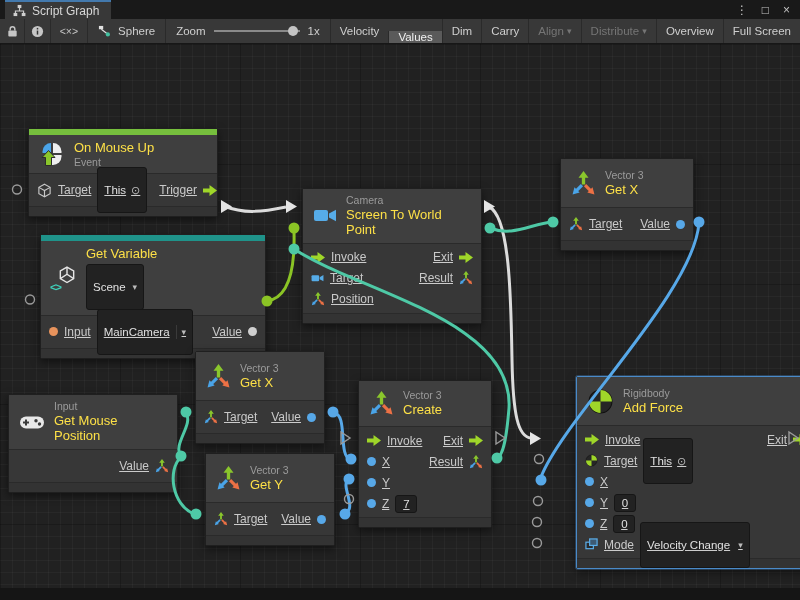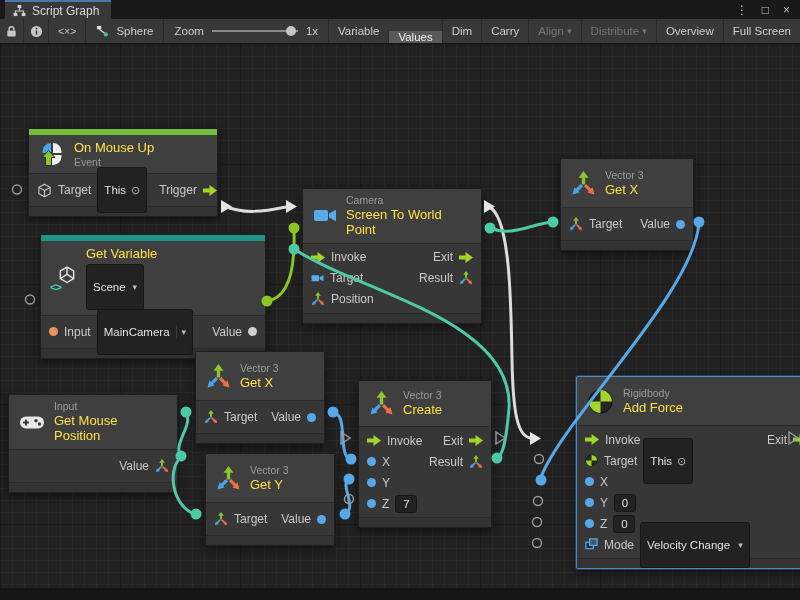--- a/index.html
+++ b/index.html
@@ -39,21 +39,21 @@
   .node{position:absolute;background:#383838;border:1px solid #1f1f1f;border-radius:2px;
         box-shadow:0 3px 8px rgba(0,0,0,.5);z-index:2;}
   .node.selected{border:1px solid #4a8ac8;box-shadow:0 0 0 1px rgba(74,138,200,.35),0 3px 8px rgba(0,0,0,.5);}
   .topbar{height:6px;}
   .topbar.green{background:#76bf3d;}
   .topbar.teal{background:#1f938a;}
   .hdr{display:flex;align-items:center;gap:9px;padding:5px 10px;background:#3f3f3f;border-bottom:1px solid #2a2a2a;}
   .htext{display:flex;flex-direction:column;justify-content:center;line-height:1.2;}
   .cat{font-size:10.5px;color:#9b9b9b;}
   .title{font-size:13px;color:#fde047;}
-  .rows{padding:3px 0;background:#373737;}
+  .rows{padding:3px 0;background:#373737;text-decoration:underline;}
   .row{display:flex;align-items:center;gap:6px;height:21px;padding:0 8px;font-size:12px;color:#c9c9c9;}
   .row.tall{height:26px;}
   .spacer{flex:1;}
   .footer{height:9px;background:#333;border-top:1px solid #2a2a2a;}
   .pill{display:inline-flex;align-items:center;gap:5px;background:#222;border:1px solid #161616;
         border-radius:3px;padding:15px 6px;font-size:11.5px;color:#e0e0e0;line-height:14px;}
   .pill .dd{border-left:1px solid #3a3a3a;padding-left:5px;margin-left:1px;font-size:9px;color:#bbb;}
   .pill.val{min-width:10px;justify-content:center;padding:1px 5px;}
   .dot{width:9px;height:9px;border-radius:50%;flex:0 0 auto;}
   .dot.blue{background:#57a8e8;}
@@ -126,21 +126,21 @@
     <div class="zoom-wrap">
       <span>Zoom</span>
       <div class="slider">
         <div class="track"></div>
         <div class="handle"></div>
       </div>
       <span>1x</span>
     </div>
     <div class="tb-right">
       <div class="tbtn">
-          <span>Variable</span>
+          <span>Velocity</span>
         </div>
       <div class="tbtn active">
           <span>Values</span>
         </div>
       <div class="tbtn">
           <span>Dim</span>
         </div>
       <div class="tbtn">
           <span>Carry</span>
         </div>

